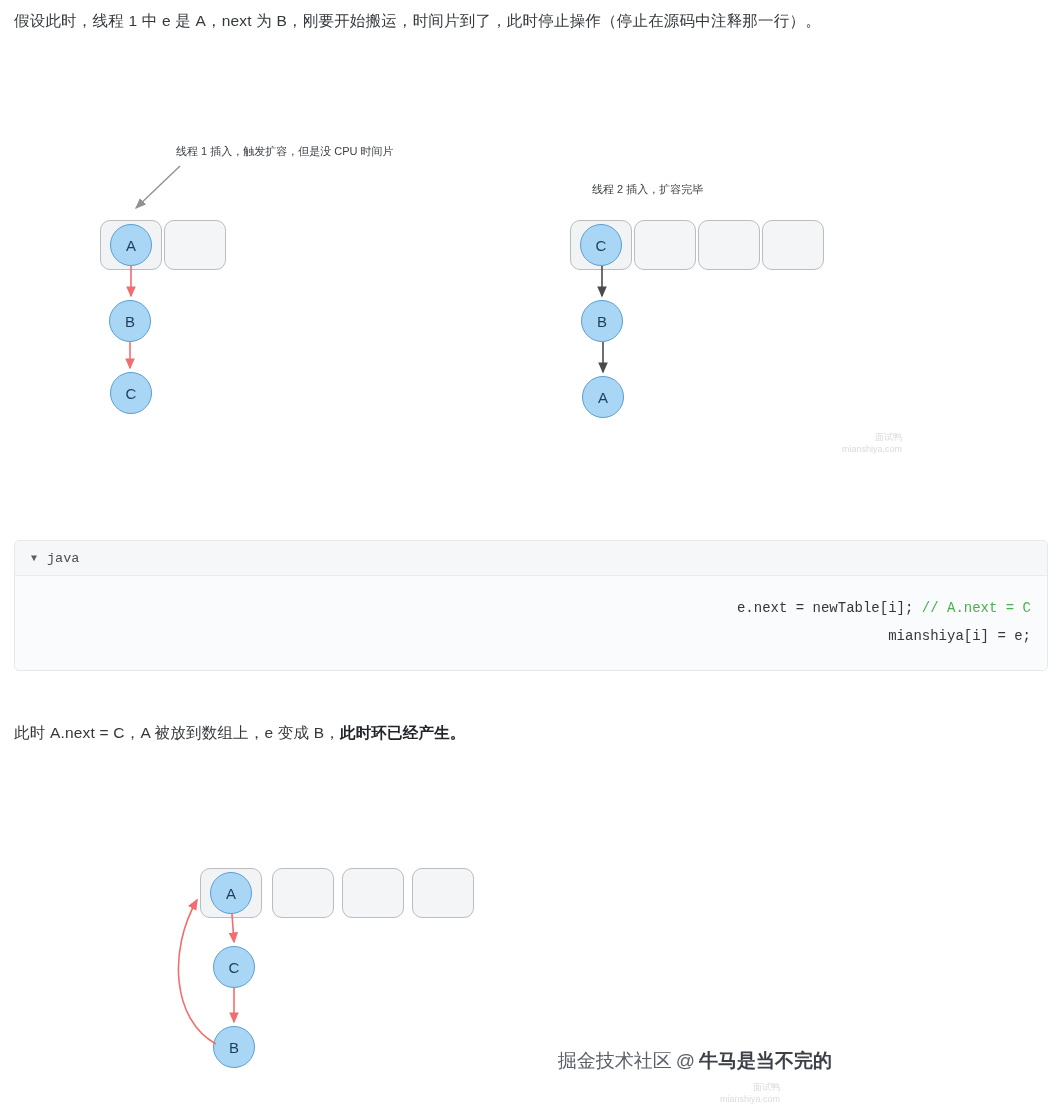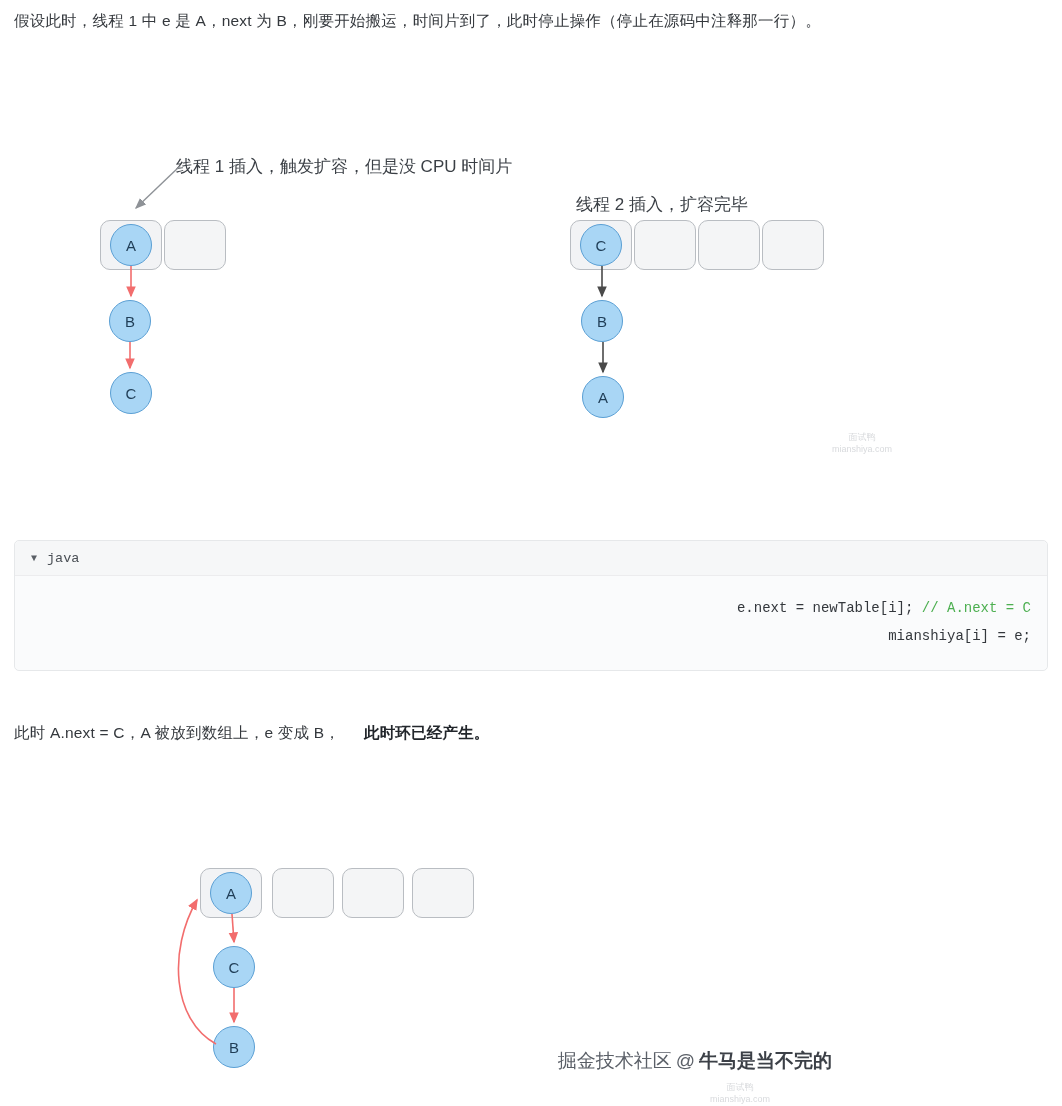--- a/index.html
+++ b/index.html
@@ -25,30 +25,29 @@
     margin: 0;
     font-size: 15.5px;
     line-height: 1.7;
     color: #34383d;
     letter-spacing: 0.2px;
   }
   .p1 { position: absolute; left: 14px; top: 8px; }
   .p2 { position: absolute; left: 14px; top: 50px; }
   .p3 { position: absolute; left: 14px; top: 498px; }
   .p4 { position: absolute; left: 14px; top: 720px; }
-  .bold { font-weight: bold; color: #22262b; margin-left: 24px; }
+  .bold { font-weight: bold; color: #22262b; }
   .cap {
     position: absolute;
-    font-size: 17px;
+    font-size: 11px;
     color: #3a3f45;
     white-space: nowrap;
-    margin-top: 11px;
   }
   .cap1 { left: 176px; top: 144px; }
-  .cap2 { left: 576px; top: 182px; }
+  .cap2 { left: 592px; top: 182px; }
   .cap3 { left: 204px; top: 828px; }
 
   .box {
     position: absolute;
     width: 62px;
     height: 50px;
     border: 1.3px solid #b9bdc2;
     border-radius: 10px;
     background: #f2f3f5;
     box-sizing: border-box;
@@ -117,21 +116,21 @@
     color: #33373c;
     background: #fafbfc;
     border-radius: 0 0 5px 5px;
     text-align: right;
   }
   .comment { color: #4caf50; }
 
   
   .wm-small {
     position: absolute;
-    text-align: center;
+    text-align: right;
     color: #d8dadd;
     font-size: 9px;
     line-height: 1.3;
     user-select: none;
   }
   .wm1 { left: 822px; top: 432px; width: 80px; }
   .wm2 { left: 700px; top: 1082px; width: 80px; }
   .wm-main {
     position: absolute;
     right: 14px;

